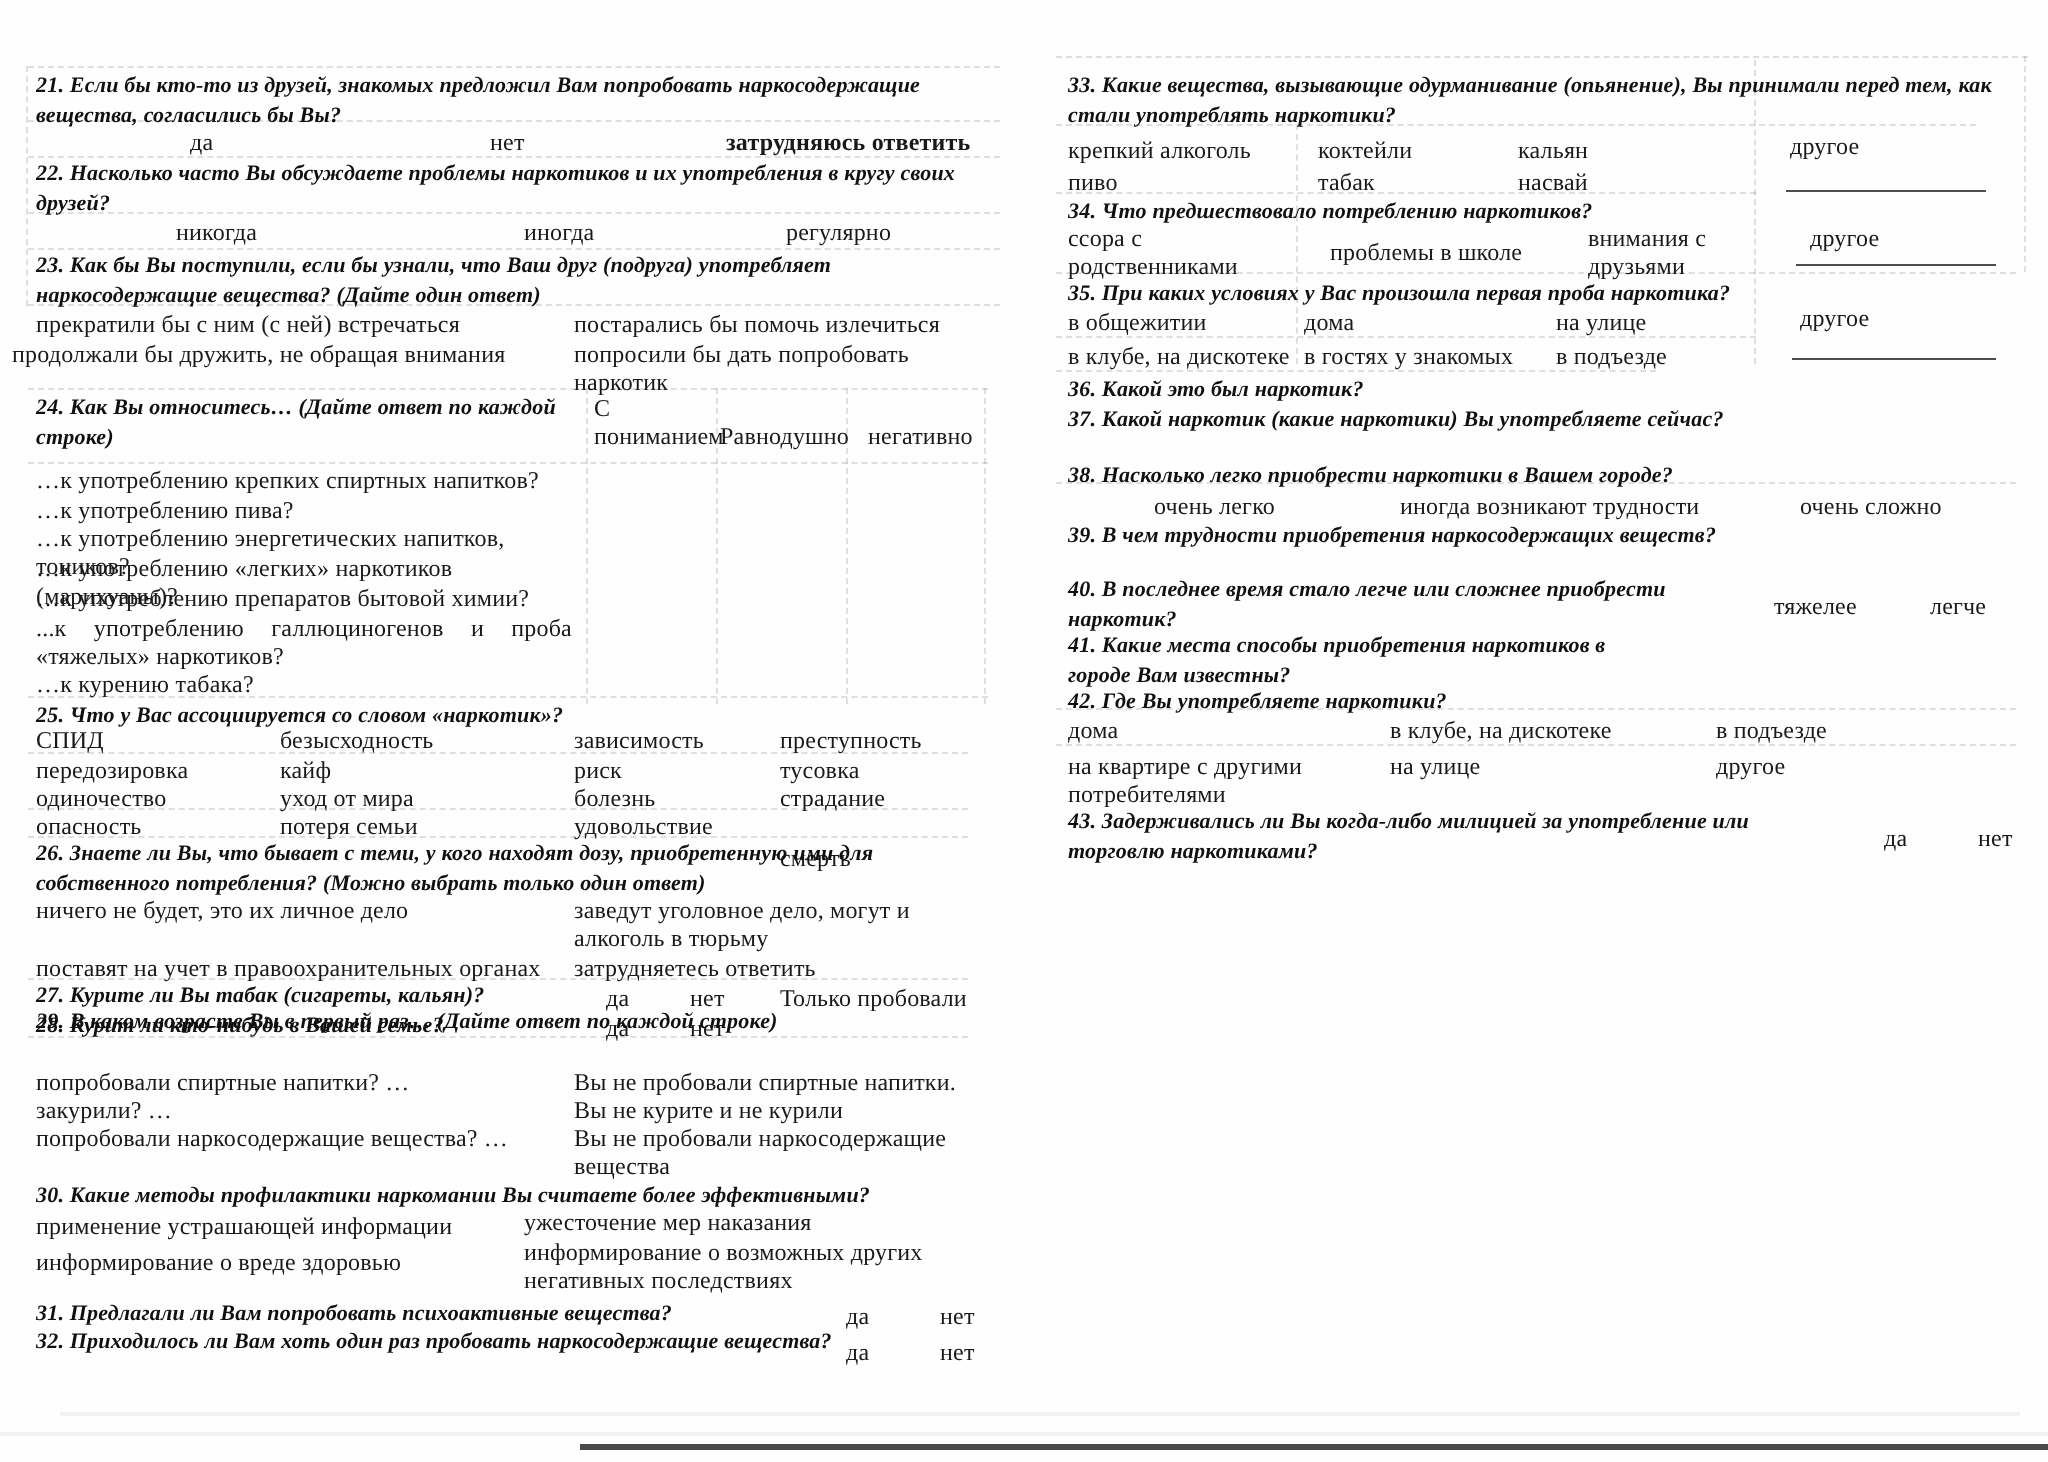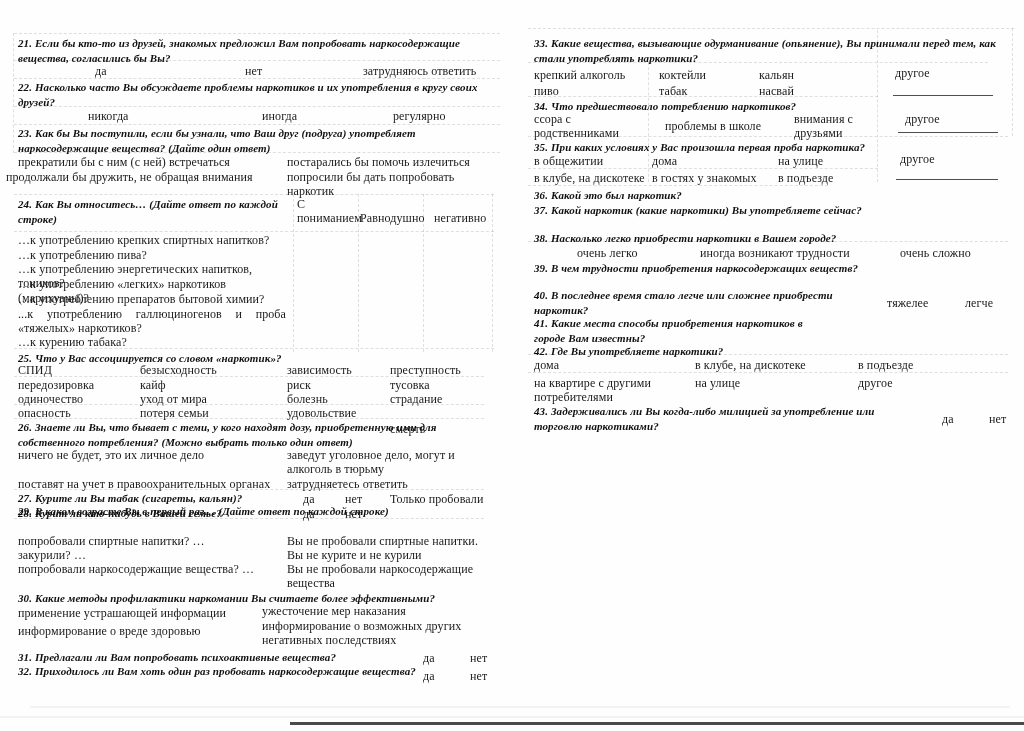--- a/index.html
+++ b/index.html
@@ -46,21 +46,21 @@
   <div class="hl" style="left:528px;top:241px;width:480px;"></div>
   <div class="hl" style="left:528px;top:354px;width:480px;"></div>
   <div class="hl" style="left:528px;top:372px;width:480px;"></div>
   <div class="vl" style="left:877px;top:30px;height:152px;"></div>
   <div class="vl" style="left:648px;top:62px;height:120px;"></div>
   <div class="vl" style="left:1012px;top:28px;height:108px;"></div>
 
   <div class="t q" style="left:18px;top:36px;width:472px;">21. Если бы кто-то из друзей, знакомых предложил Вам попробовать наркосодержащие вещества, согласились бы Вы?</div>
   <span class="t" style="left:95px;top:64px;">да</span>
   <span class="t" style="left:245px;top:64px;">нет</span>
-  <span class="t" style="left:363px;top:64px;">затрудняюсь ответить</span>
+  <span class="t" style="left:363px;top:64px;font-weight:bold;">затрудняюсь ответить</span>
 
   <div class="t q" style="left:18px;top:80px;width:470px;">22. Насколько часто Вы обсуждаете проблемы наркотиков и их употребления в кругу своих друзей?</div>
   <span class="t" style="left:88px;top:109px;">никогда</span>
   <span class="t" style="left:262px;top:109px;">иногда</span>
   <span class="t" style="left:393px;top:109px;">регулярно</span>
 
   <div class="t q" style="left:18px;top:126px;width:462px;">23. Как бы Вы поступили, если бы узнали, что Ваш друг (подруга) употребляет наркосодержащие вещества? (Дайте один ответ)</div>
   <span class="t" style="left:18px;top:155px;">прекратили бы с ним (с ней) встречаться</span>
   <span class="t" style="left:287px;top:155px;">постарались бы помочь излечиться</span>
   <span class="t" style="left:6px;top:170px;">продолжали бы дружить, не обращая внимания</span>

